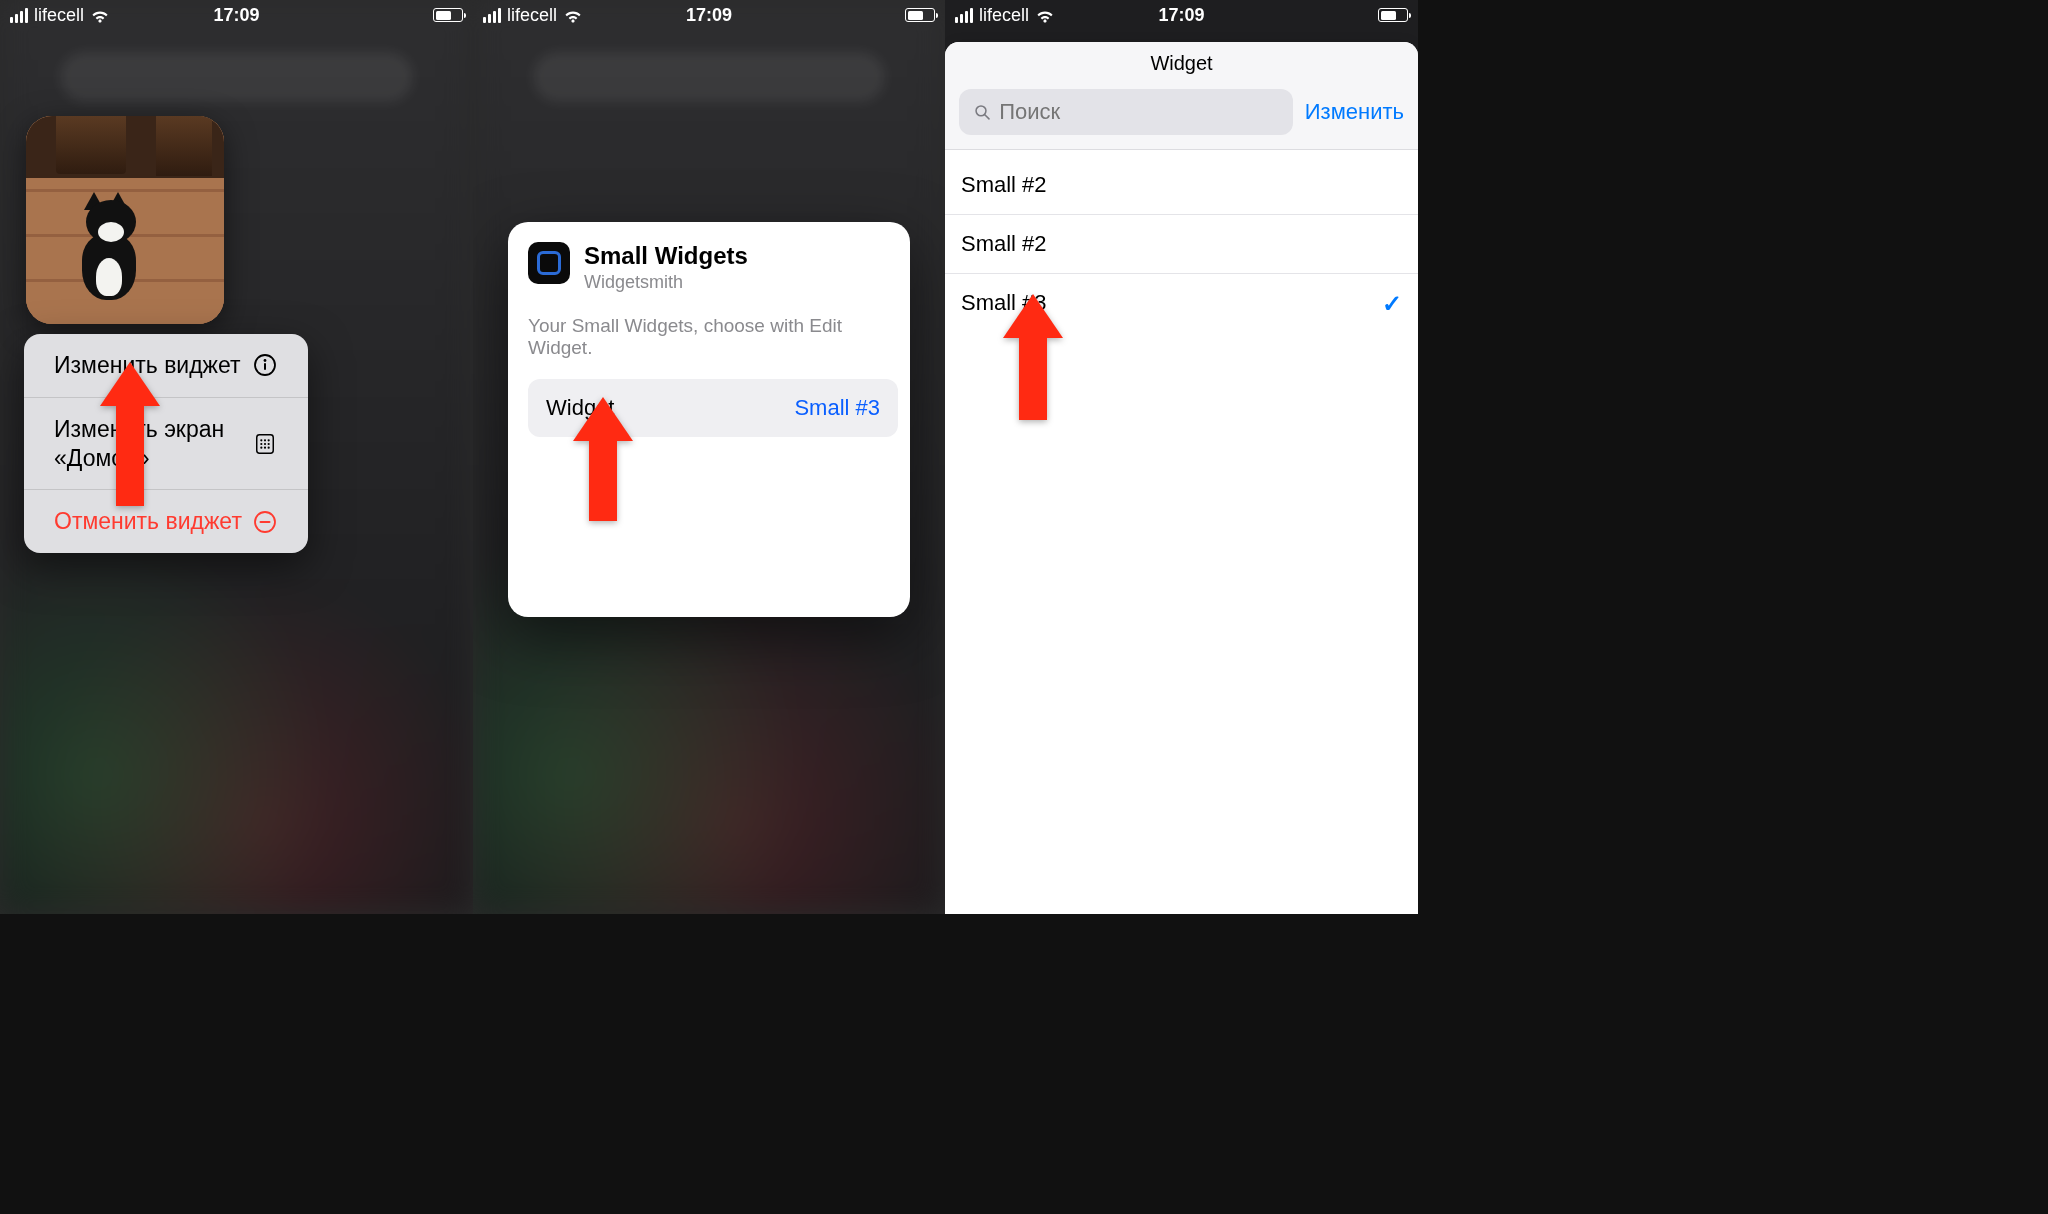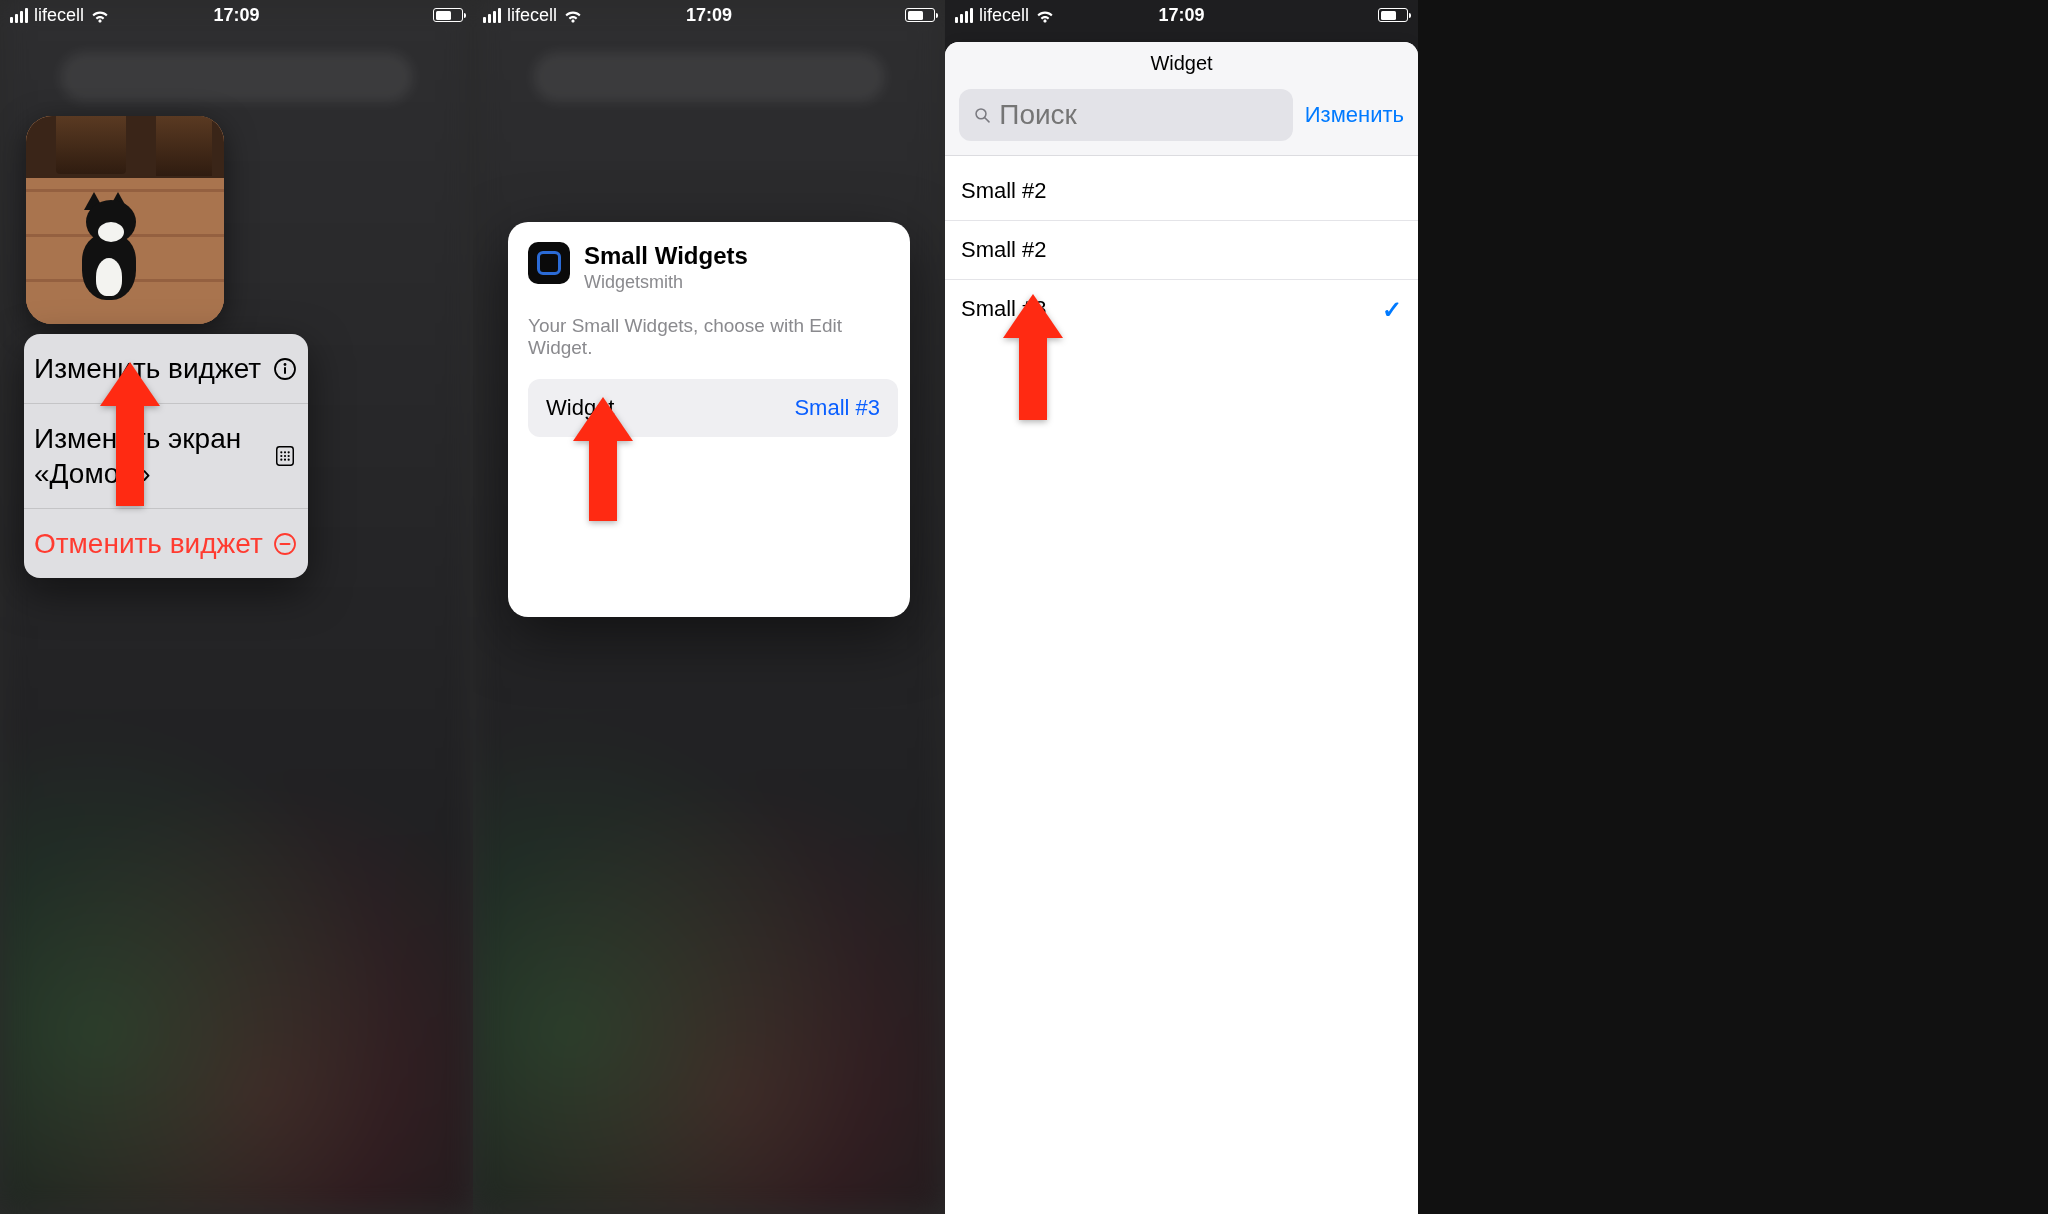--- a/index.html
+++ b/index.html
@@ -6,21 +6,21 @@
   body {
     font-family: -apple-system, BlinkMacSystemFont, "Segoe UI", Helvetica, Arial, sans-serif;
     background: #111;
     width: 2048px;
     height: 1214px;
     display: flex;
     overflow: hidden;
   }
   .panel {
     position: relative;
-    height: 1214px;
+    height: 914px;
     overflow: hidden;
   }
   .panel1 { width: 473px; background: #2a2a2a; }
   .panel2 { width: 472px; background: #2a2a2a; }
   .panel3 { width: 473px; background: #fff; }
 
   
   .blur-bg {
     position: absolute; inset: 0;
     background:
@@ -119,22 +119,22 @@
   .ctx-menu{
     position:absolute; top:334px; left:24px; width:284px;
     background: rgba(235,235,238,0.94);
     border-radius:16px;
     box-shadow: 0 14px 40px rgba(0,0,0,0.5);
     overflow:hidden;
     backdrop-filter: blur(6px);
   }
   .ctx-item{
     display:flex; align-items:center; justify-content:space-between;
-    padding: 17px 10px;
-    font-size:28px; color:#000;
+    padding: 17px 30px;
+    font-size:23px; color:#000;
     border-bottom:1px solid rgba(0,0,0,0.12);
   }
   .ctx-item:last-child{border-bottom:none;}
   .ctx-item.destructive{ color:#ff3b30; }
   .ctx-icon{ width:26px; height:26px; flex-shrink:0; display:flex; align-items:center; justify-content:center;}
   .ctx-text{ flex:1; line-height:1.25; padding-right:8px;}
 
   
   .arrow{
     position:absolute; width:60px; z-index:20;
@@ -188,21 +188,21 @@
     border-bottom:1px solid #dcdce0;
     padding:10px 14px 14px 14px;
   }
   .sheet-title{ text-align:center; font-size:20px; color:#000; font-weight:400; margin-bottom:14px;}
   .search-row{ display:flex; align-items:center; gap:12px;}
   .search-field{
     flex:1; background:#e3e3e8; border-radius:12px;
     display:flex; align-items:center; padding:10px 14px; gap:8px;
   }
   .search-field input{
-    border:none; background:transparent; font-size:28px; color:#4c1d95;
+    border:none; background:transparent; font-size:22px; color:#4c1d95;
     outline:none; width:100%;
   }
   .search-icon{ color:#7a7a80; }
   .cancel-btn{ color:#007aff; font-size:22px; }
   .options{ padding-top:6px;}
   .option{
     display:flex; justify-content:space-between; 
     padding:16px 16px 16px 16px; font-size:22px; color:#000;
     border-bottom:1px solid #e4e4e8;
     margin-left:0;

